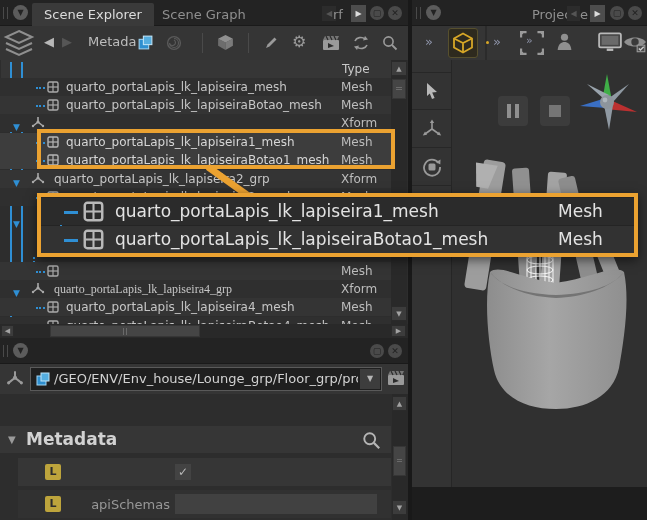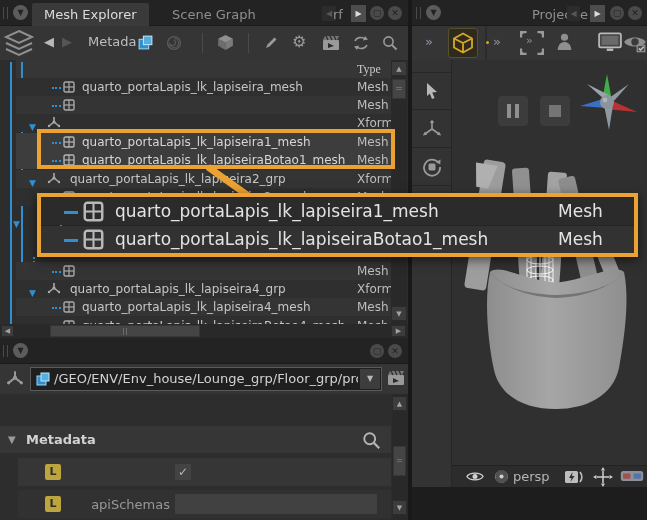--- a/index.html
+++ b/index.html
@@ -12,21 +12,21 @@
   .tab.active{background:#3a3a3a;color:#dcdcdc;border-radius:2px 2px 0 0;}
   .grip{position:absolute;width:5px;height:12px;border-left:1px solid #4a4a4a;border-right:1px solid #4a4a4a;}
   .circlebtn{position:absolute;width:15px;height:15px;border-radius:50%;background:#5c5c5c;color:#232323;
              font-size:8px;text-align:center;line-height:15px;}
   .winbtn{position:absolute;width:14px;height:14px;border-radius:50%;background:#4a4a4a;color:#222;
           font-size:9px;text-align:center;line-height:14px;font-weight:bold;}
   .toolbar{background:#353535;}
   .ticon{position:absolute;color:#9a9a9a;}
   .sep{position:absolute;width:1px;background:#4a4a4a;}
   .tree{background:#2d2d2d;}
-  .trow{position:absolute;left:16px;width:391px;height:18px;line-height:18px;white-space:nowrap;}
+  .trow{position:absolute;left:0;width:391px;height:18px;line-height:18px;white-space:nowrap;}
   .tname{position:absolute;color:#c6c6c6;}
   .ttype{position:absolute;left:341px;color:#bdbdbd;}
   .expander{position:absolute;left:13px;top:0;color:#2f8fd4;font-size:9px;}
   .vline{position:absolute;width:0;border-left:2px solid #2f8fd4;}
   .dotv{position:absolute;width:0;border-left:2px dotted #2f8fd4;}
   .doth{position:absolute;height:0;border-top:2px dotted #2f8fd4;}
   .sb-btn{position:absolute;background:#3c3c3c;color:#a2a2a2;text-align:center;border:1px solid #2a2a2a;}
   .sb-track{position:absolute;background:#292929;}
   .sb-thumb{position:absolute;background:#454545;border:1px solid #363636;}
   .callout-border{position:absolute;border:4px solid #EBA231;background:transparent;z-index:30;}
@@ -164,22 +164,22 @@
       <path d="M2 6.5 L11 11 L20 6.5 M11 11 L11 20.5" fill="none" stroke="#d7a727" stroke-width="1.8"></path>
     </symbol>
   </defs>
 </svg>
 
 <div id="app">
 
   <div class="abs tabbar" style="left:0;top:0;width:408px;">
     <div class="grip" style="left:3px;top:7px;"></div>
     <div class="circlebtn" style="left:13px;top:5px;">▼</div>
-    <div class="tab active" style="left:32px;">Mesh Explorer</div>
-    <div class="tab" style="left:160px;">Scene Graph</div>
+    <div class="tab active" style="left:32px;">Scene Explorer</div>
+    <div class="tab" style="left:150px;">Scene Graph</div>
     <div class="abs" style="left:322px;top:6px;width:14px;height:15px;background:#2c2c2c;color:#555;font-size:8px;text-align:center;line-height:15px;">◀</div>
     <div class="tab" style="left:330px;padding:0 3px;">rf</div>
     <div class="abs" style="left:351px;top:5px;width:15px;height:17px;background:#4d4d4d;color:#ddd;font-size:8px;text-align:center;line-height:17px;">▶</div>
     <div class="winbtn" style="left:370px;top:6px;">▢</div>
     <div class="winbtn" style="left:388px;top:6px;">✕</div>
   </div>
 
   <div class="abs toolbar" style="left:0;top:26px;width:408px;height:34px;">
     <svg class="abs" style="left:3px;top:3px;color:#8f8f8f;" width="32" height="28">
         <use href="#sym-layers"></use>
@@ -207,21 +207,21 @@
       </svg>
     <svg class="abs" style="left:352px;top:9px;color:#9a9a9a;" width="18" height="16">
         <use href="#sym-sync"></use>
       </svg>
     <svg class="abs" style="left:382px;top:9px;color:#9a9a9a;" width="16" height="16">
         <use href="#sym-magnifier"></use>
       </svg>
   </div>
 
   <div class="abs tree" style="left:0;top:60px;width:408px;height:278px;overflow:hidden;">
-    <div class="abs hdr" style="left:16px;top:0;width:391px;height:18px;line-height:18px;font-family:Liberation Serif, serif;">
+    <div class="abs hdr" style="left:1px;top:0;width:391px;height:18px;line-height:18px;">
       <span class="abs" style="left:341px;color:#c9c9c9;">Type</span>
     </div>
 
     <div class="vline" style="left:10px;top:2px;height:262px;"></div>
     <div class="vline" style="left:21px;top:2px;height:250px;"></div>
     <div class="dotv" style="left:33px;top:18px;height:28px;"></div>
     <div class="dotv" style="left:33px;top:73px;height:28px;"></div>
     <div class="dotv" style="left:33px;top:128px;height:7px;"></div>
     <div class="dotv" style="left:33px;top:197px;height:14px;"></div>
     <div class="dotv" style="left:33px;top:238px;height:26px;"></div>
@@ -234,20 +234,21 @@
           <use href="#sym-mesh"></use>
         </svg>
       <span class="tname" style="left:66px;">quarto_portaLapis_lk_lapiseira_mesh</span>
       <span class="ttype">Mesh</span>
     </div>
     <div class="trow" style="top:36px;background:#343434;">
       <span class="doth" style="left:36px;top:9px;width:9px;"></span>
       <svg class="abs" style="left:47px;top:3px;color:#a9a9a9;" width="12" height="12">
           <use href="#sym-mesh"></use>
         </svg>
+      <span class="tname" style="left:66px;">quarto_portaLapis_lk_lapiseiraBotao_mesh</span>
       <span class="ttype">Mesh</span>
     </div>
     <div class="trow" style="top:54px;background:#2f2f2f;">
       <span class="expander" style="top:4px;left:13px;">▼</span>
       <svg class="abs" style="left:31px;top:2px;color:#a9a9a9;" width="14" height="14">
           <use href="#sym-xform"></use>
         </svg>
       <span class="ttype">Xform</span>
     </div>
     <div class="trow" style="top:73px;background:#3d3d3d;">
@@ -287,21 +288,21 @@
       <svg class="abs" style="left:47px;top:3px;color:#a9a9a9;" width="12" height="12">
           <use href="#sym-mesh"></use>
         </svg>
       <span class="ttype">Mesh</span>
     </div>
     <div class="trow" style="top:220px;background:#2f2f2f;">
       <span class="expander" style="top:4px;left:13px;">▼</span>
       <svg class="abs" style="left:31px;top:2px;color:#a9a9a9;" width="14" height="14">
           <use href="#sym-xform"></use>
         </svg>
-      <span class="tname" style="left:54px;">quarto_portaLapis_lk_lapiseira4_grp</span>
+      <span class="tname" style="left:54px;font-family:Liberation Serif, serif;">quarto_portaLapis_lk_lapiseira4_grp</span>
       <span class="ttype">Xform</span>
     </div>
     <div class="trow" style="top:238px;background:#343434;">
       <span class="doth" style="left:36px;top:9px;width:9px;"></span>
       <svg class="abs" style="left:47px;top:3px;color:#a9a9a9;" width="12" height="12">
           <use href="#sym-mesh"></use>
         </svg>
       <span class="tname" style="left:66px;">quarto_portaLapis_lk_lapiseira4_mesh</span>
       <span class="ttype">Mesh</span>
     </div>
@@ -438,38 +439,20 @@
       <polygon points="5,34 31,26 31,36" fill="#3a6fc4"></polygon>
       <polygon points="62,40 33,27 30,37" fill="#bb3030"></polygon>
       <polygon points="12,12 29,27 34,23" fill="#9aa4ad"></polygon>
       <polygon points="54,12 34,26 38,30" fill="#8f99a2"></polygon>
       <polygon points="34,58 29,33 38,33" fill="#8f99a2"></polygon>
       <circle cx="32" cy="30" r="7" fill="#8d959c"></circle>
       <circle cx="30" cy="28" r="2.4" fill="#aeb6bc"></circle>
     </svg>
 
     <div class="abs" style="left:40px;top:413px;width:195px;height:14px;"></div>
-    <div class="abs" style="left:40px;top:405px;width:195px;height:22px;background:#2c2c2c;border-top:1px solid #222;">
-      <svg class="abs" style="left:14px;top:4px;color:#cfcfcf;" width="18" height="13">
-          <use href="#sym-eye"></use>
-        </svg>
-      <svg class="abs" style="left:42px;top:3px;" width="15" height="15">
-          <use href="#sym-aperture"></use>
-        </svg>
-      <span class="abs persp" style="left:61px;top:3px;">persp</span>
-      <svg class="abs" style="left:112px;top:4px;" width="20" height="14">
-          <use href="#sym-flash"></use>
-        </svg>
-      <svg class="abs" style="left:141px;top:1px;" width="20" height="20">
-          <use href="#sym-movecross"></use>
-        </svg>
-      <svg class="abs" style="left:168px;top:4px;" width="24" height="12">
-          <use href="#sym-glasses"></use>
-        </svg>
-    </div>
   </div>
 
   <div class="callout-border" style="left:37px;top:129px;width:358px;height:40px;"></div>
   <svg class="abs" style="left:0;top:0;z-index:31;pointer-events:none;" width="647" height="520">
     <line x1="208" y1="167" x2="250" y2="197" stroke="#EBA231" stroke-width="7"></line>
   </svg>
   <div class="callout-big" style="left:37px;top:193px;width:601px;height:64px;">
     <div class="dotv" style="left:19px;top:8px;height:38px;"></div>
     <div class="bigrow" style="top:1px;background:#2b2b2b;">
       <span class="abs" style="left:23px;top:13px;width:14px;border-top:3px solid #2f8fd4;"></span>
@@ -510,21 +493,21 @@
     <svg class="abs" style="left:387px;top:6px;color:#9a9a9a;" width="18" height="16">
         <use href="#sym-clapper"></use>
       </svg>
   </div>
 
   <div class="abs" style="left:0;top:394px;width:408px;height:126px;background:#2d2d2d;overflow:hidden;">
 
 
     <div class="abs hdr" style="left:0;top:32px;width:391px;height:27px;line-height:27px;">
       <span class="abs" style="left:8px;top:0;color:#9a9a9a;font-size:10px;">▼</span>
-      <span class="abs" style="left:26px;font-weight:bold;font-size:13px;color:#d2d2d2;">Metadata</span>
+      <span class="abs" style="left:26px;font-weight:bold;font-size:17px;color:#d2d2d2;">Metadata</span>
       <svg class="abs" style="left:362px;top:5px;color:#b5b5b5;" width="19" height="19">
           <use href="#sym-magnifier"></use>
         </svg>
     </div>
 
     <div class="abs" style="left:18px;top:64px;width:373px;height:28px;background:#363636;">
       <div class="lbadge" style="left:27px;top:6px;">L</div>
       <div class="abs" style="left:157px;top:6px;width:16px;height:16px;background:#434343;color:#b9b9b9;font-size:12px;text-align:center;line-height:16px;">✓</div>
     </div>
 

